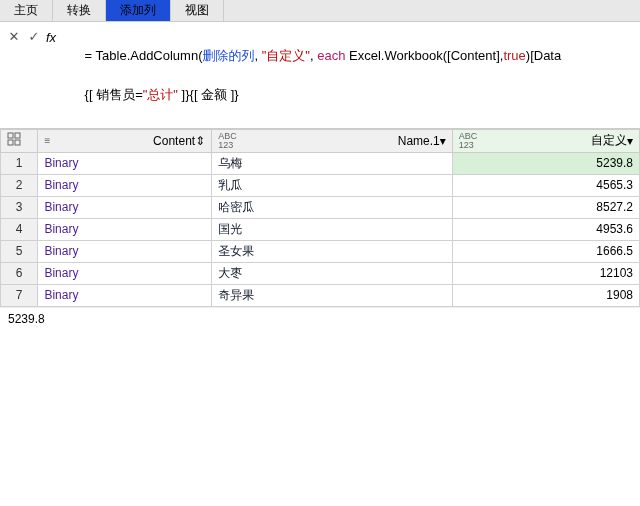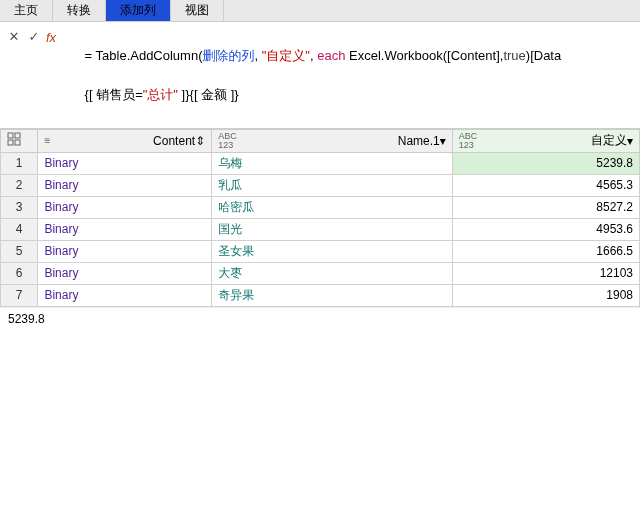--- a/index.html
+++ b/index.html
@@ -55,21 +55,21 @@
       display: flex;
       align-items: center;
       justify-content: center;
       font-size: 13px;
       color: #555;
       cursor: pointer;
     }
     .fx-label {
       font-style: italic;
       font-size: 13px;
-      color: #c2410c;
+      color: #000000;
       margin-right: 8px;
       padding-top: 2px;
     }
     .formula-text {
       flex: 1;
       font-size: 13px;
       line-height: 1.5;
       color: #000;
       white-space: pre-wrap;
       word-break: break-all;
@@ -129,21 +129,21 @@
       background: #f0f0f0;
       text-align: center;
       color: #333;
       width: 28px;
     }
     tbody tr td.binary-cell {
       color: #4c1d95;
       cursor: pointer;
     }
     tbody tr td.name-cell {
-      color: #0f766e;
+      color: #0f172a;
     }
     tbody tr td.value-cell {
       text-align: right;
       color: #000;
     }
     tbody tr:first-child td.value-cell {
       background: #d8f0d8;
     }
 
     
@@ -179,21 +179,21 @@
   <div class="top-nav-tab">视图</div>
 </div>
 
 <div class="formula-bar">
   <div class="formula-icons">
     <div class="formula-icon-btn">✕</div>
     <div class="formula-icon-btn">✓</div>
     <div class="fx-label">fx</div>
   </div>
   <div class="formula-text">
-    = Table.AddColumn(<span style="color:#1d4ed8">删除的列</span>, <span class="formula-string">"自定义"</span>, <span class="formula-keyword">each</span> Excel.Workbook([Content],<span style="color:#404040">true</span>)[Data<br>
+    = Table.AddColumn(<span style="color:#1d4ed8">删除的列</span>, <span class="formula-string">"自定义"</span>, <span class="formula-keyword">each</span> Excel.Workbook([Content],<span style="color:#b91c1c">true</span>)[Data<br>
     {[ 销售员=<span class="formula-string">"总计"</span> ]}{[ 金额 ]}
   </div>
 </div>
 
 <div class="table-container">
   <table>
     <colgroup>
       <col class="col-rn">
       <col class="col-content">
       <col class="col-name1">

